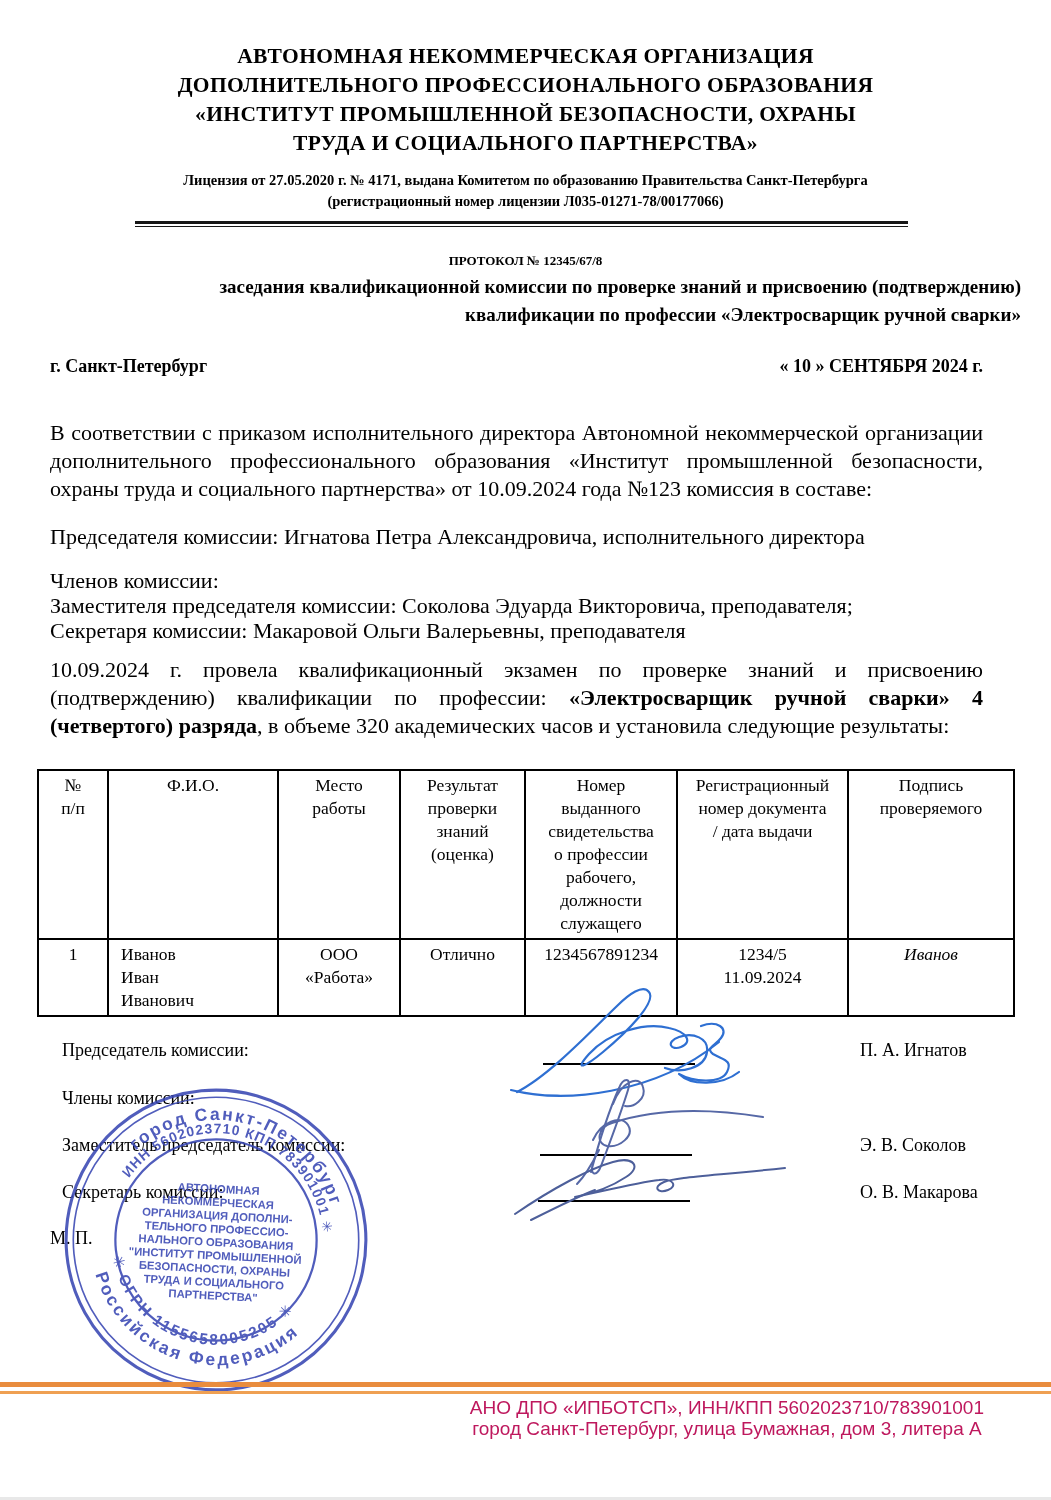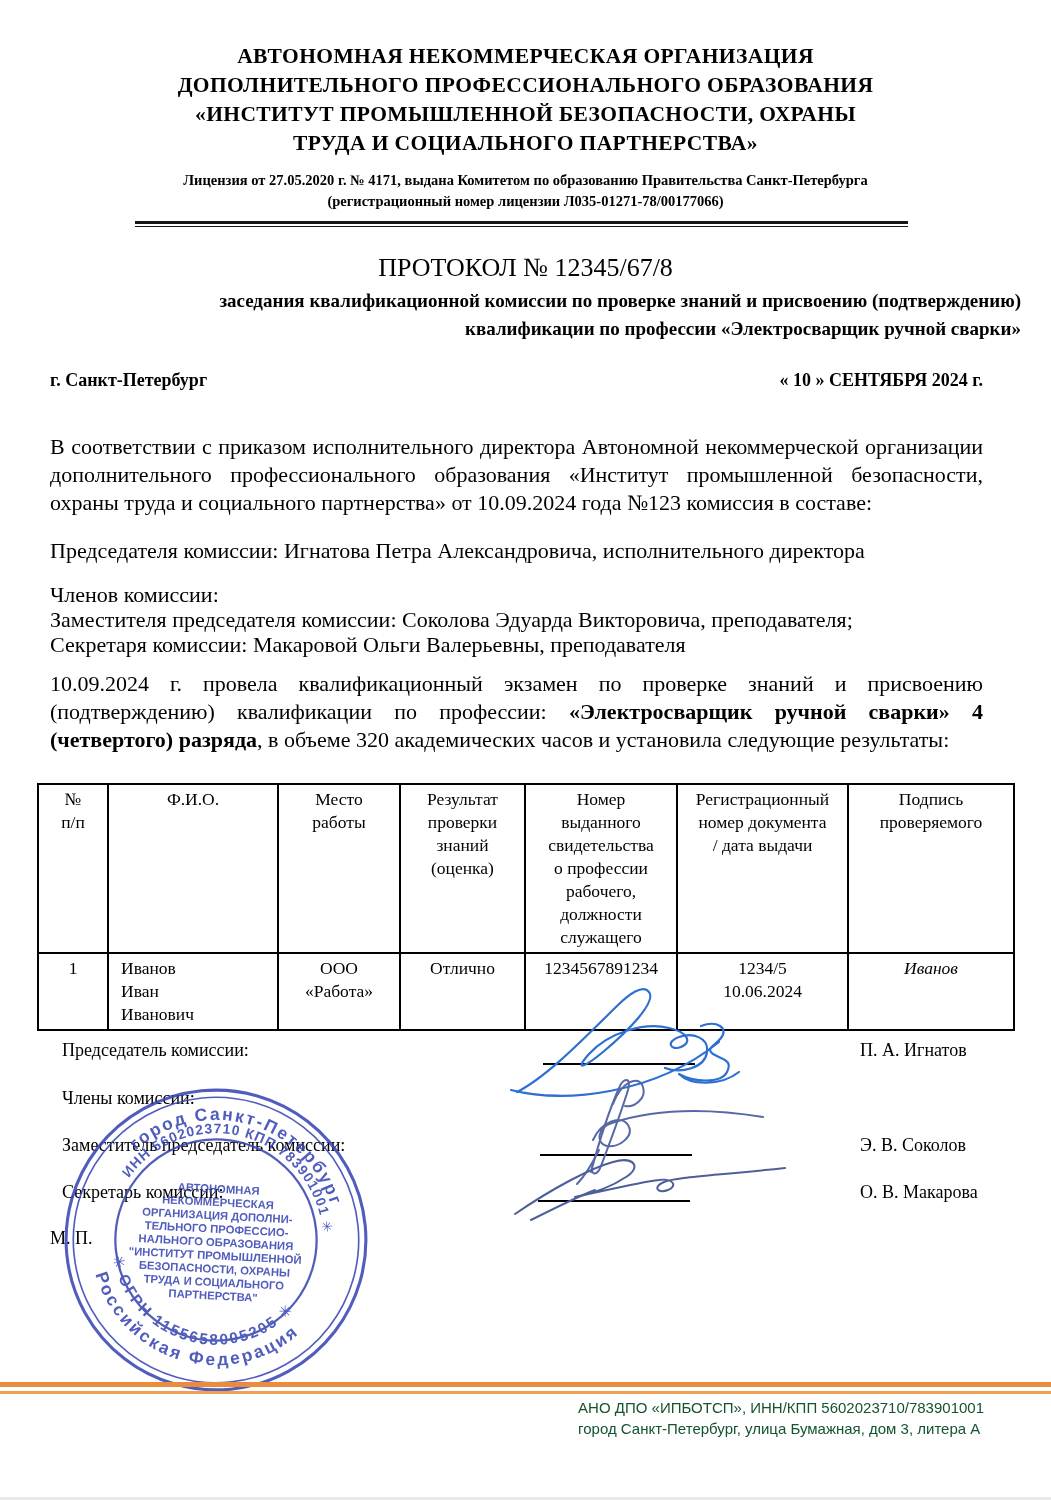--- a/index.html
+++ b/index.html
@@ -18,21 +18,21 @@
   .license {
     margin:12px 60px 0; text-align:center; font-weight:bold;
     font-size:14.5px; line-height:21px;
   }
   .head-rule {
     margin:9px 0 0 135px; width:773px; height:2px;
     border-top:3px solid #161616; border-bottom:1px solid #161616;
   }
 
   
-  .protocol-no { margin-top:26px; text-align:center; font-weight:normal; font-size:26px; }
+  .protocol-no { margin-top:26px; text-align:center; font-weight:bold; font-size:13px; }
   .protocol-subtitle {
     margin:4px 30px 0; text-align:right; font-weight:bold;
     font-size:19px; line-height:28px;
   }
   .meta-row {
     display:flex; justify-content:space-between;
     margin:27px 68px 0 50px; font-weight:bold; font-size:18px;
   }
 
   
@@ -74,23 +74,23 @@
   .stamp .arc-city  { font-size:17px; letter-spacing:2px; }
   .stamp .arc-inn   { font-size:13.5px; letter-spacing:1px; }
   .stamp .arc-ogrn  { font-size:15px; letter-spacing:2px; }
   .stamp .arc-rf    { font-size:17px; letter-spacing:2.5px; }
   .stamp .center-line { font-size:11px; text-anchor:middle; }
 
   
   .footer-stripe-thick { position:absolute; left:0; top:1382px; width:1051px; height:5px; background:#e98c3d; }
   .footer-stripe-thin  { position:absolute; left:0; top:1391px; width:1051px; height:3px; background:#efa052; }
   .footer-contacts {
-    position:absolute; right:67px; top:1397px; text-align:left;
+    position:absolute; right:67px; top:1397px; text-align:center;
     font-family:"Liberation Sans","DejaVu Sans",sans-serif;
-    font-size:15px; line-height:21px; color:#14532d;
+    font-size:19px; line-height:21px; color:#be185d;
   }
 </style>
 </head>
 <body>
 
 <div class="page">
 
   <div class="org-name pre">АВТОНОМНАЯ НЕКОММЕРЧЕСКАЯ ОРГАНИЗАЦИЯ
 ДОПОЛНИТЕЛЬНОГО ПРОФЕССИОНАЛЬНОГО ОБРАЗОВАНИЯ
 «ИНСТИТУТ ПРОМЫШЛЕННОЙ БЕЗОПАСНОСТИ, ОХРАНЫ
@@ -154,21 +154,21 @@
       <tr>
         <td>1</td>
         <td class="cell-fio">Иванов
 Иван
 Иванович</td>
         <td>ООО
 «Работа»</td>
         <td>Отлично</td>
         <td>1234567891234</td>
         <td>1234/5
-10.06.2024</td>
+11.09.2024</td>
         <td class="cell-sign">Иванов</td>
       </tr>
     </tbody>
   </table>
 
   <span class="sig-label" style="top:1040px">Председатель комиссии:</span>
   <span class="sig-name" style="top:1040px">П. А. Игнатов</span>
   <span class="sig-label" style="top:1088px">Члены комиссии:</span>
   <span class="sig-label" style="top:1135px">Заместитель председатель комиссии:</span>
   <span class="sig-name" style="top:1135px">Э. В. Соколов</span>

